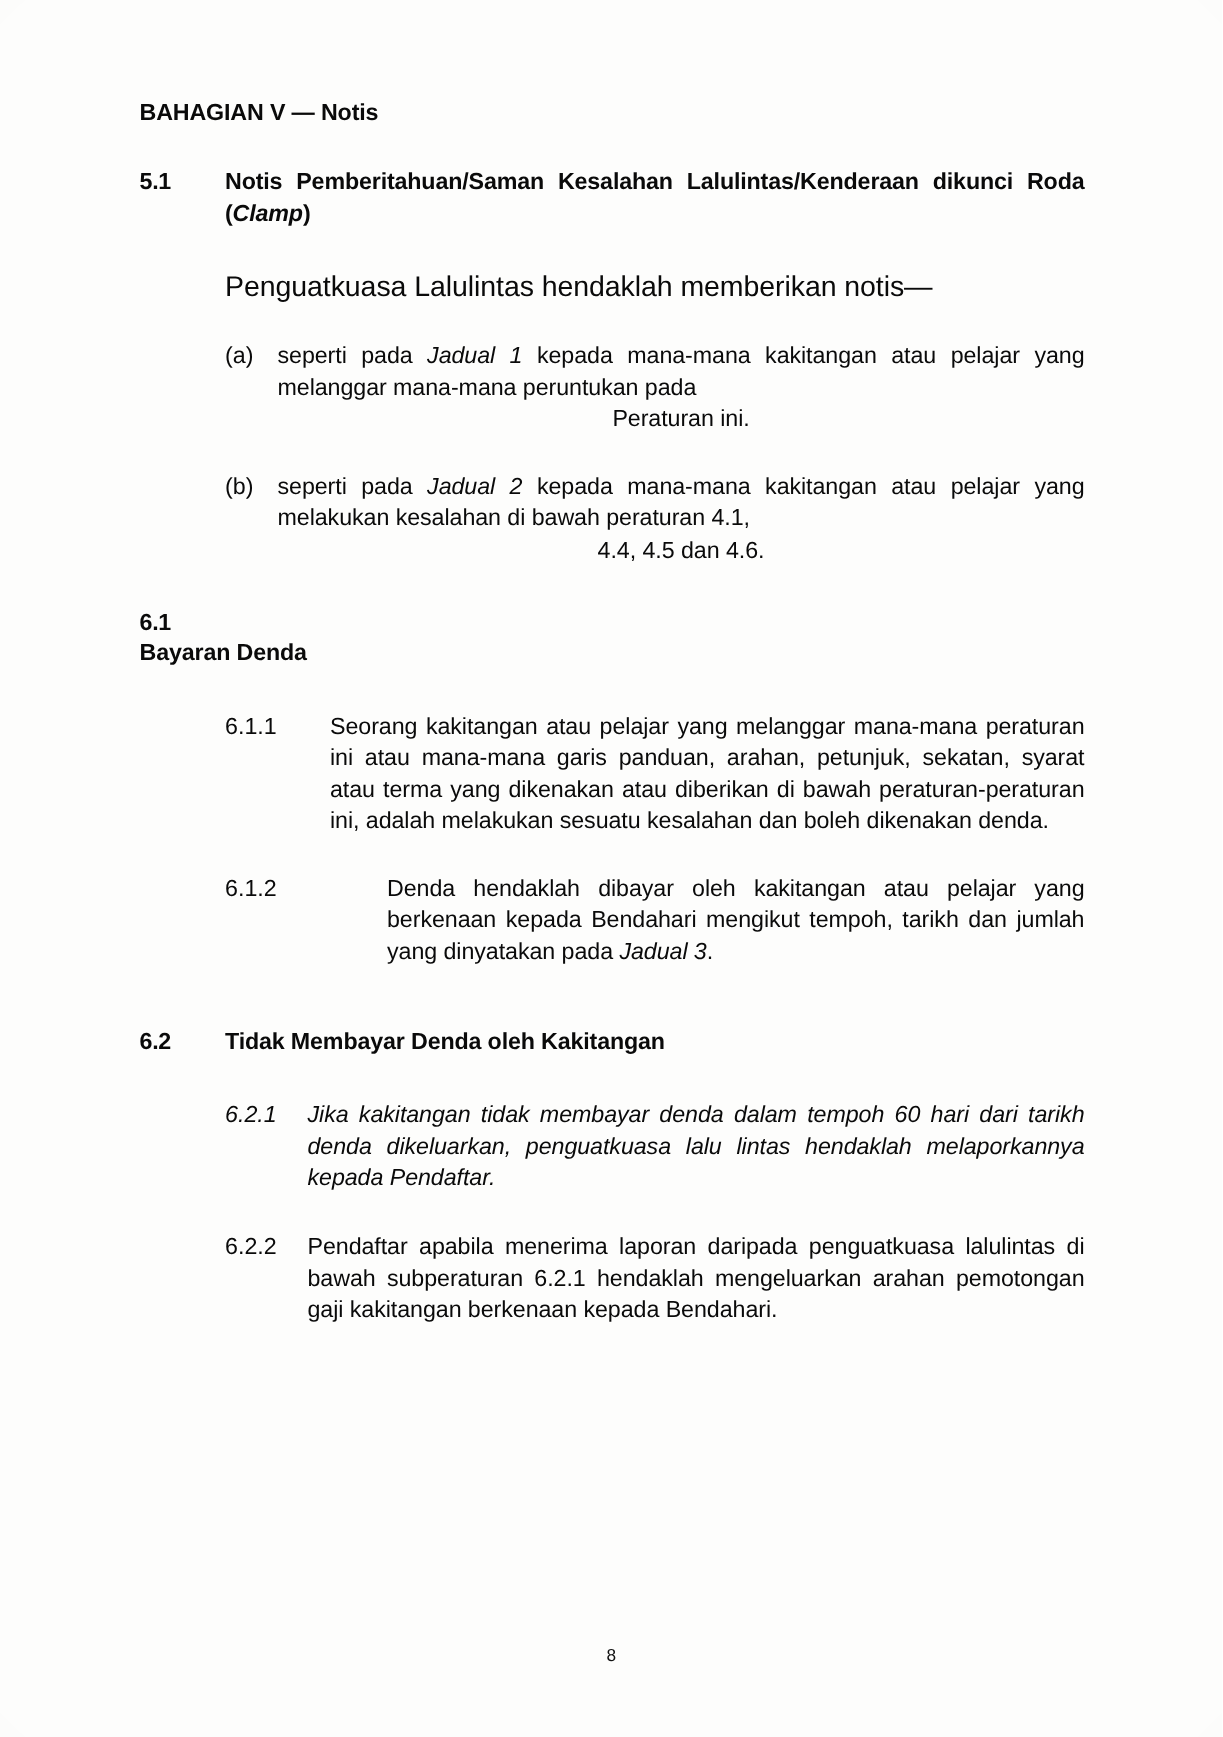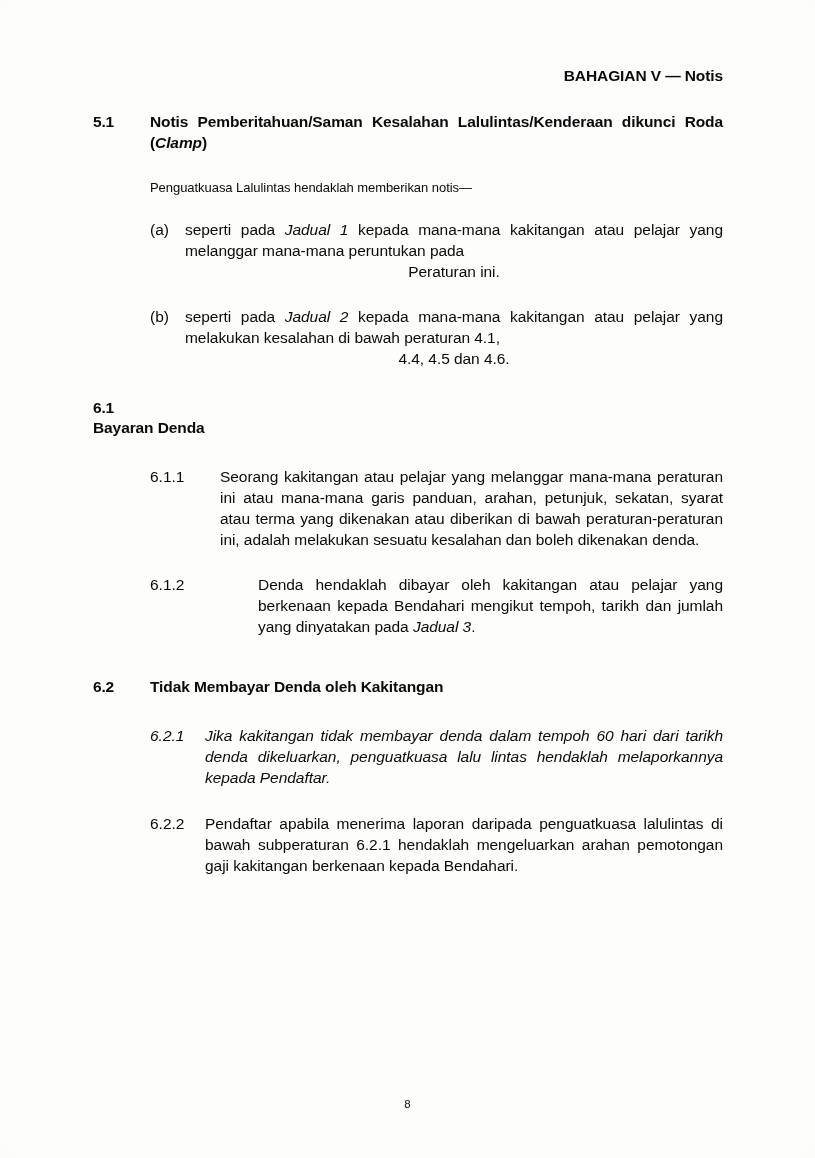--- a/index.html
+++ b/index.html
@@ -33,21 +33,20 @@
     top: 0;
     width: 630px;
   }
 
   
   .part-heading {
     font-weight: bold;
     font-size: 15.5px;
     letter-spacing: -0.1px;
     line-height: 1.25;
-    text-align: right;
   }
 
   .clause {
     display: flex;
     align-items: flex-start;
     font-weight: bold;
     font-size: 15.5px;
     line-height: 1.3;
   }
   .clause .num {
@@ -57,21 +56,21 @@
   }
   .clause .body {
     flex: 1 1 auto;
     text-align: justify;
     text-justify: inter-word;
     letter-spacing: -0.1px;
   }
   .clause .body.nojust { text-align: left; }
 
   .para {
-    font-size: 13px;
+    font-size: 19px;
     line-height: 1.34;
     text-align: left;
     letter-spacing: -0.05px;
   }
 
   
   .alpha-item {
     display: flex;
     align-items: flex-start;
     font-size: 15.5px;

